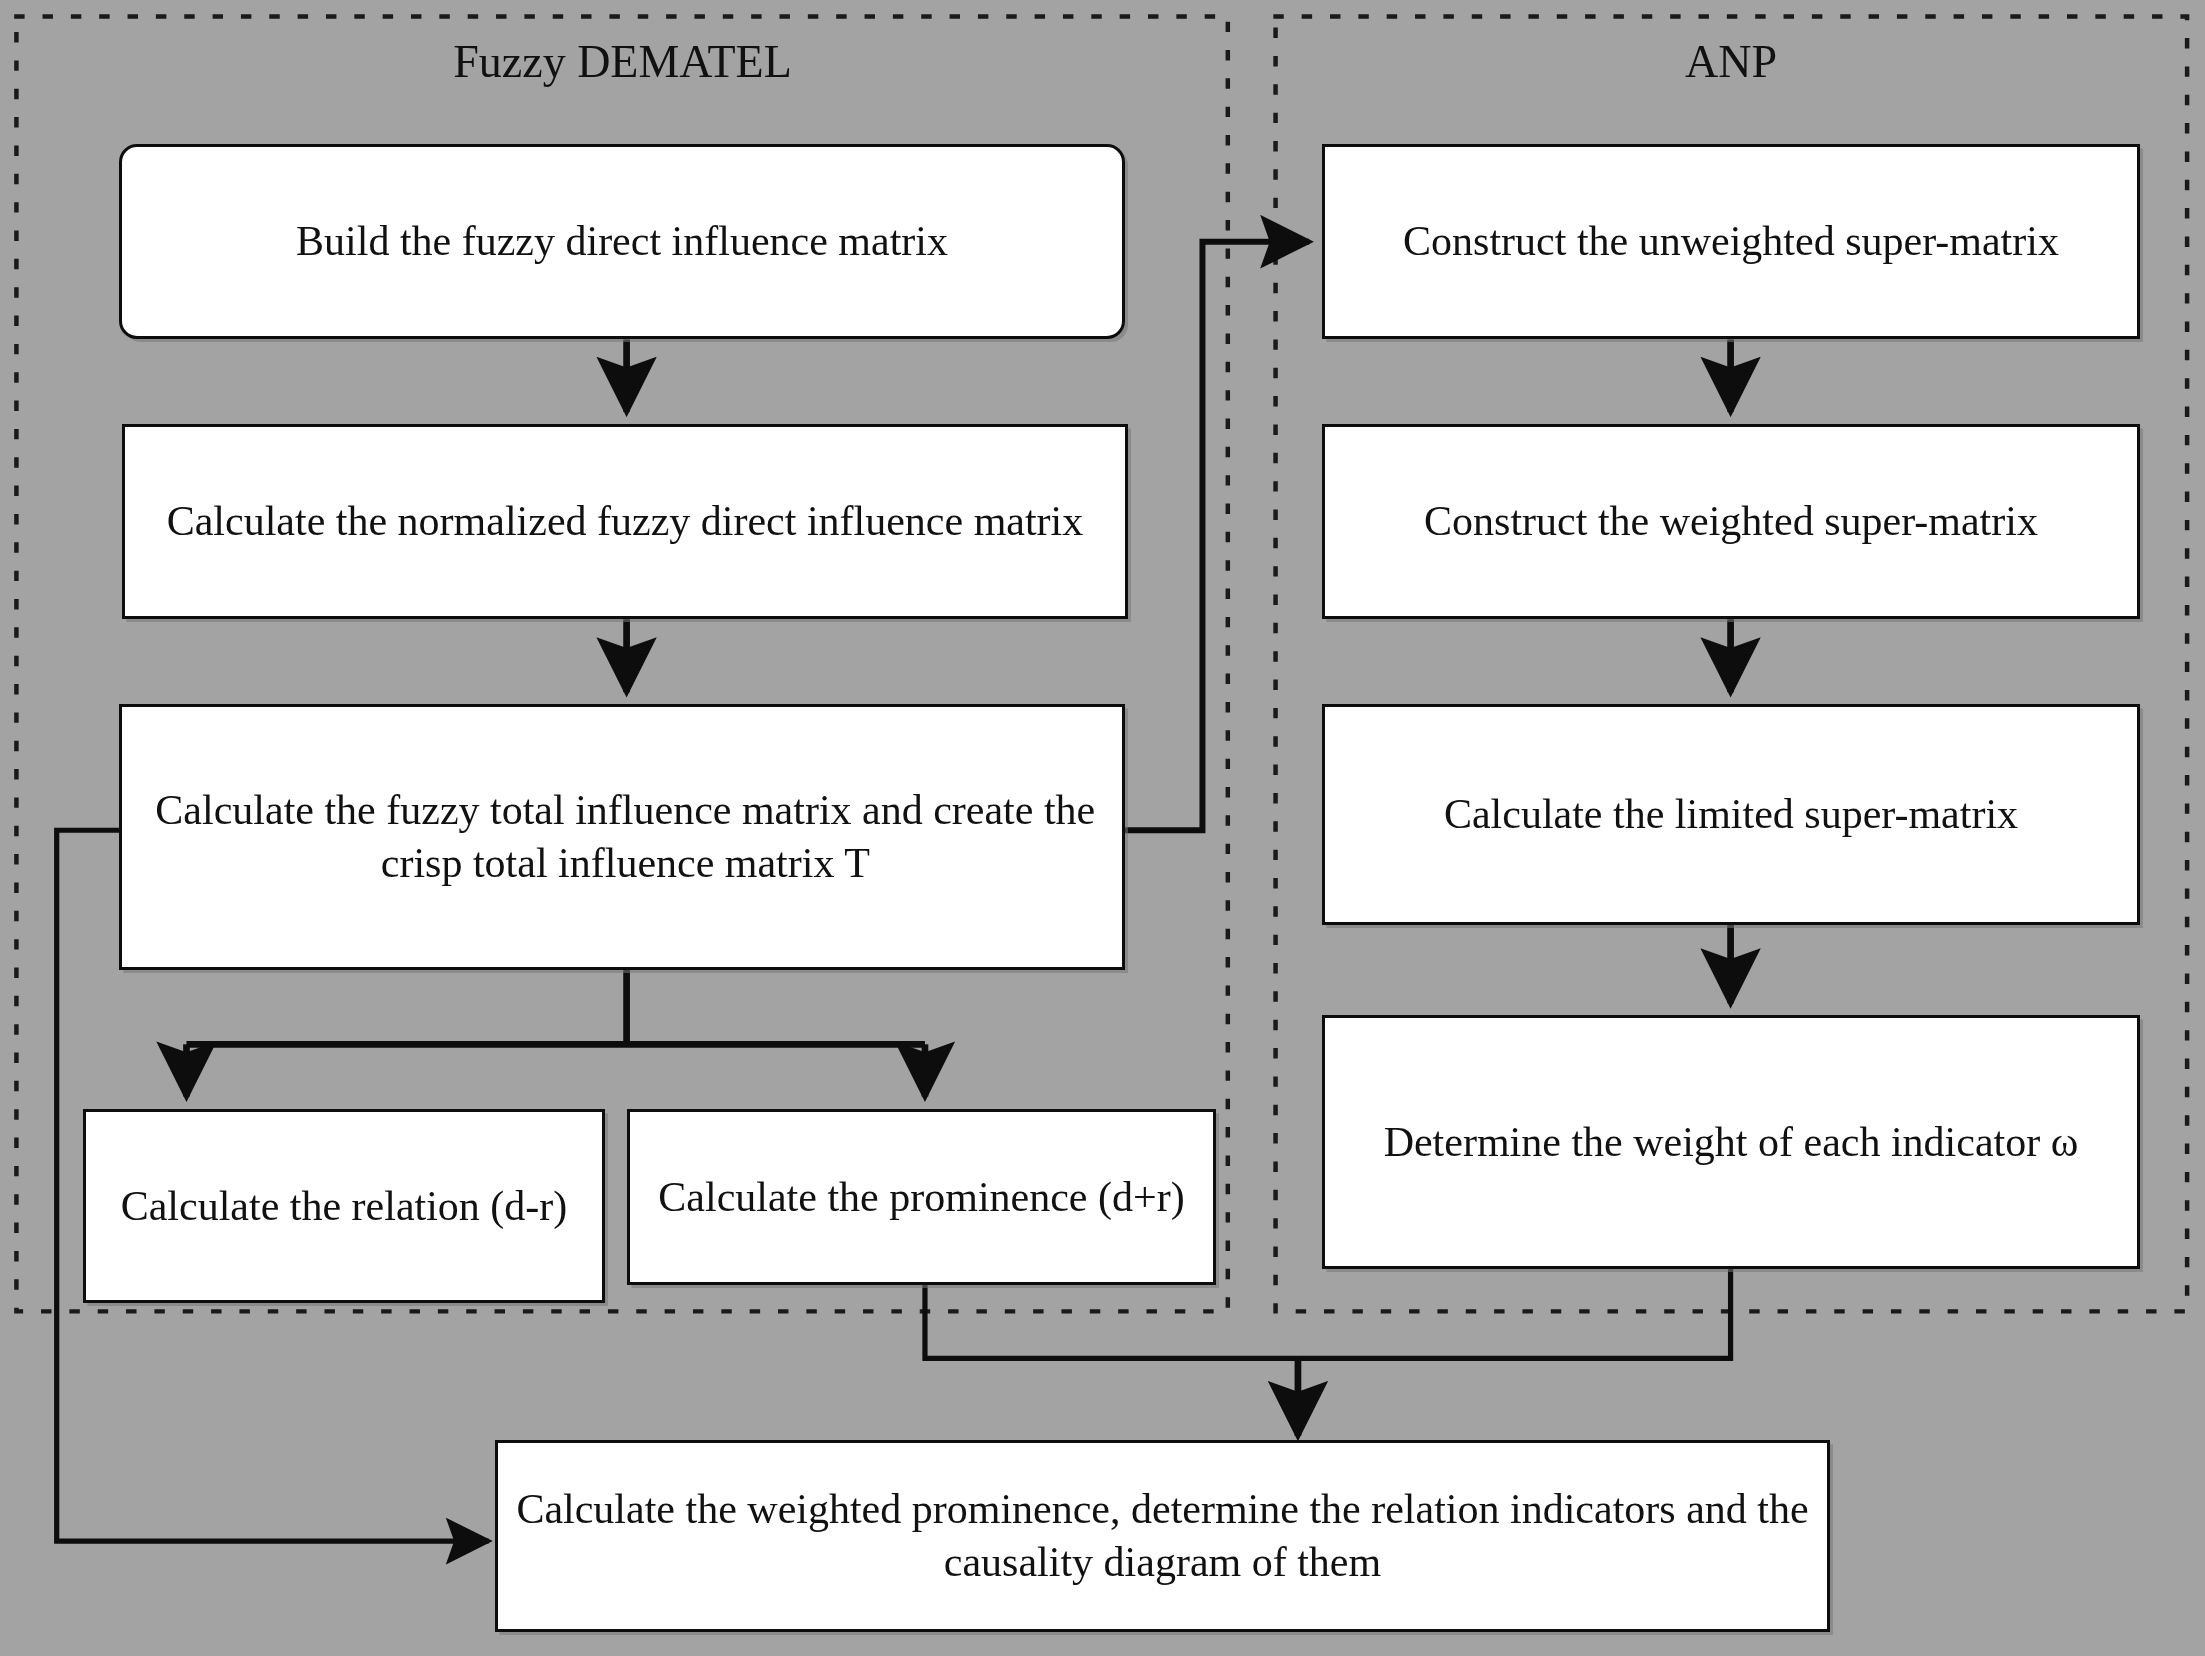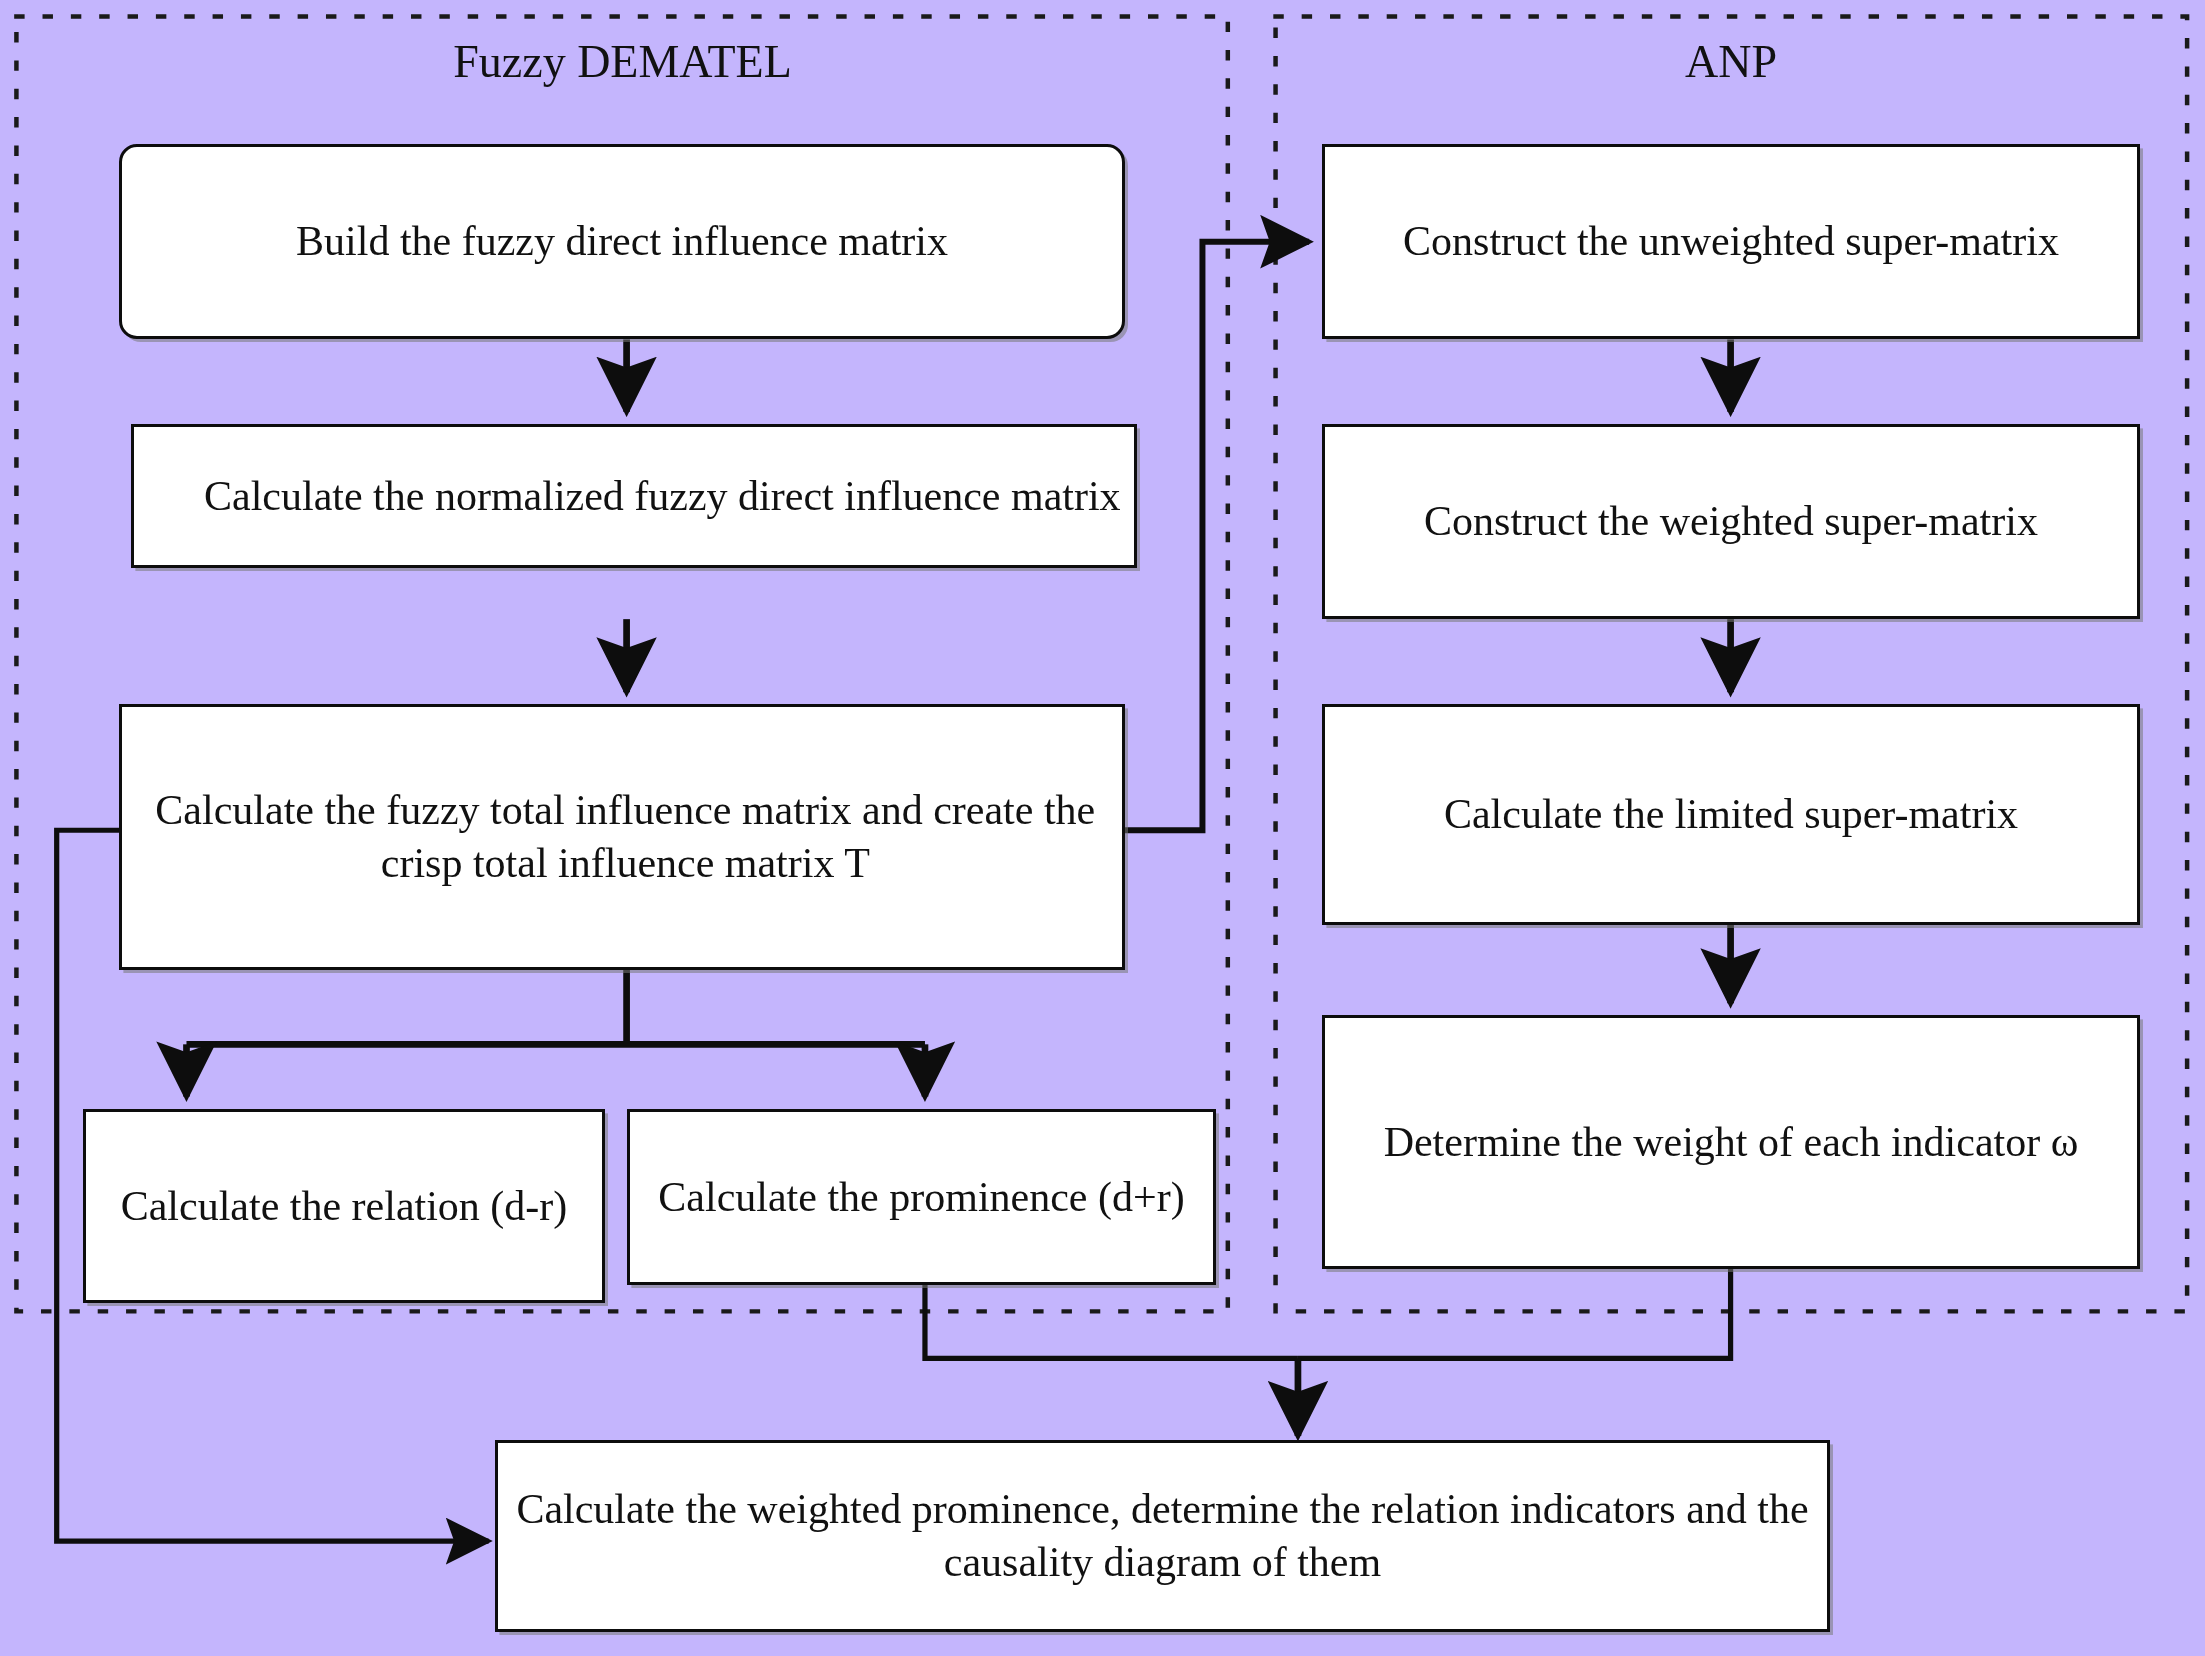--- a/index.html
+++ b/index.html
@@ -4,21 +4,21 @@
 <style>
   html, body {
     margin: 0;
     padding: 0;
     background: #ffffff;
   }
   #root {
     position: relative;
     width: 2205px;
     height: 1656px;
-    background: #c4b5fd;
+    background: #a3a3a3;
     font-family: "Liberation Serif", "DejaVu Serif", serif;
     overflow: hidden;
   }
   svg.layer {
     position: absolute;
     left: 0;
     top: 0;
     width: 2205px;
     height: 1656px;
   }
@@ -83,21 +83,21 @@
     <path d="M288,1113 L76,1113 L76,2066 L655,2066" fill="none" stroke="#0d0d0d" stroke-width="7" marker-end="url(#arrowhead)"></path>
   </svg>
 
   <div class="panel-label" style="left:119px; top:39px; width:1007px;">Fuzzy DEMATEL</div>
   <div class="panel-label" style="left:1322px; top:39px; width:818px;">ANP</div>
 
   <div class="node" style="left:119px; top:144px; width:1006px; height:195px;border-radius:18px;">
     <span class="txt">Build the fuzzy direct influence matrix</span>
   </div>
 
-  <div class="node" style="left:131px; top:424px; width:1006px; height:144px;text-align:right;">
+  <div class="node" style="left:122px; top:424px; width:1006px; height:195px;">
     <span class="txt">Calculate the normalized fuzzy direct influence matrix</span>
   </div>
 
   <div class="node" style="left:119px; top:704px; width:1006px; height:266px;padding-left:20px;">
     <span class="txt">Calculate the fuzzy total influence matrix and create the crisp total influence matrix T</span>
   </div>
 
   <div class="node" style="left:75px; top:1109px; width:522px; height:194px;margin-left:8px;">
     <span class="txt">Calculate the relation (d-r)</span>
   </div>

